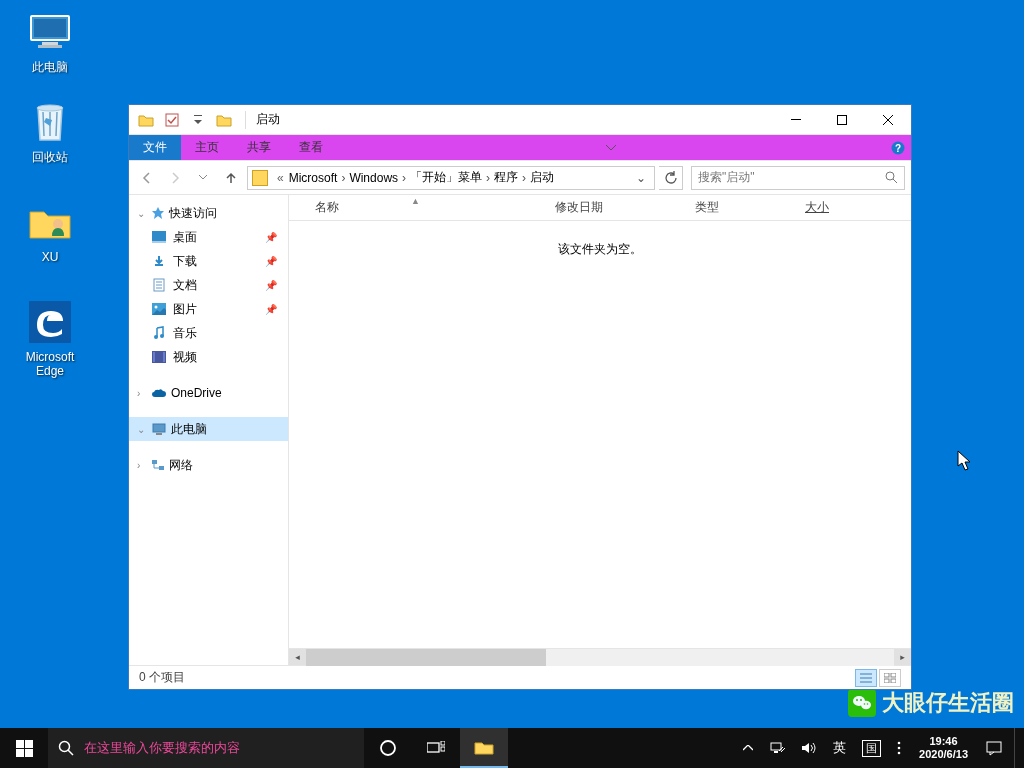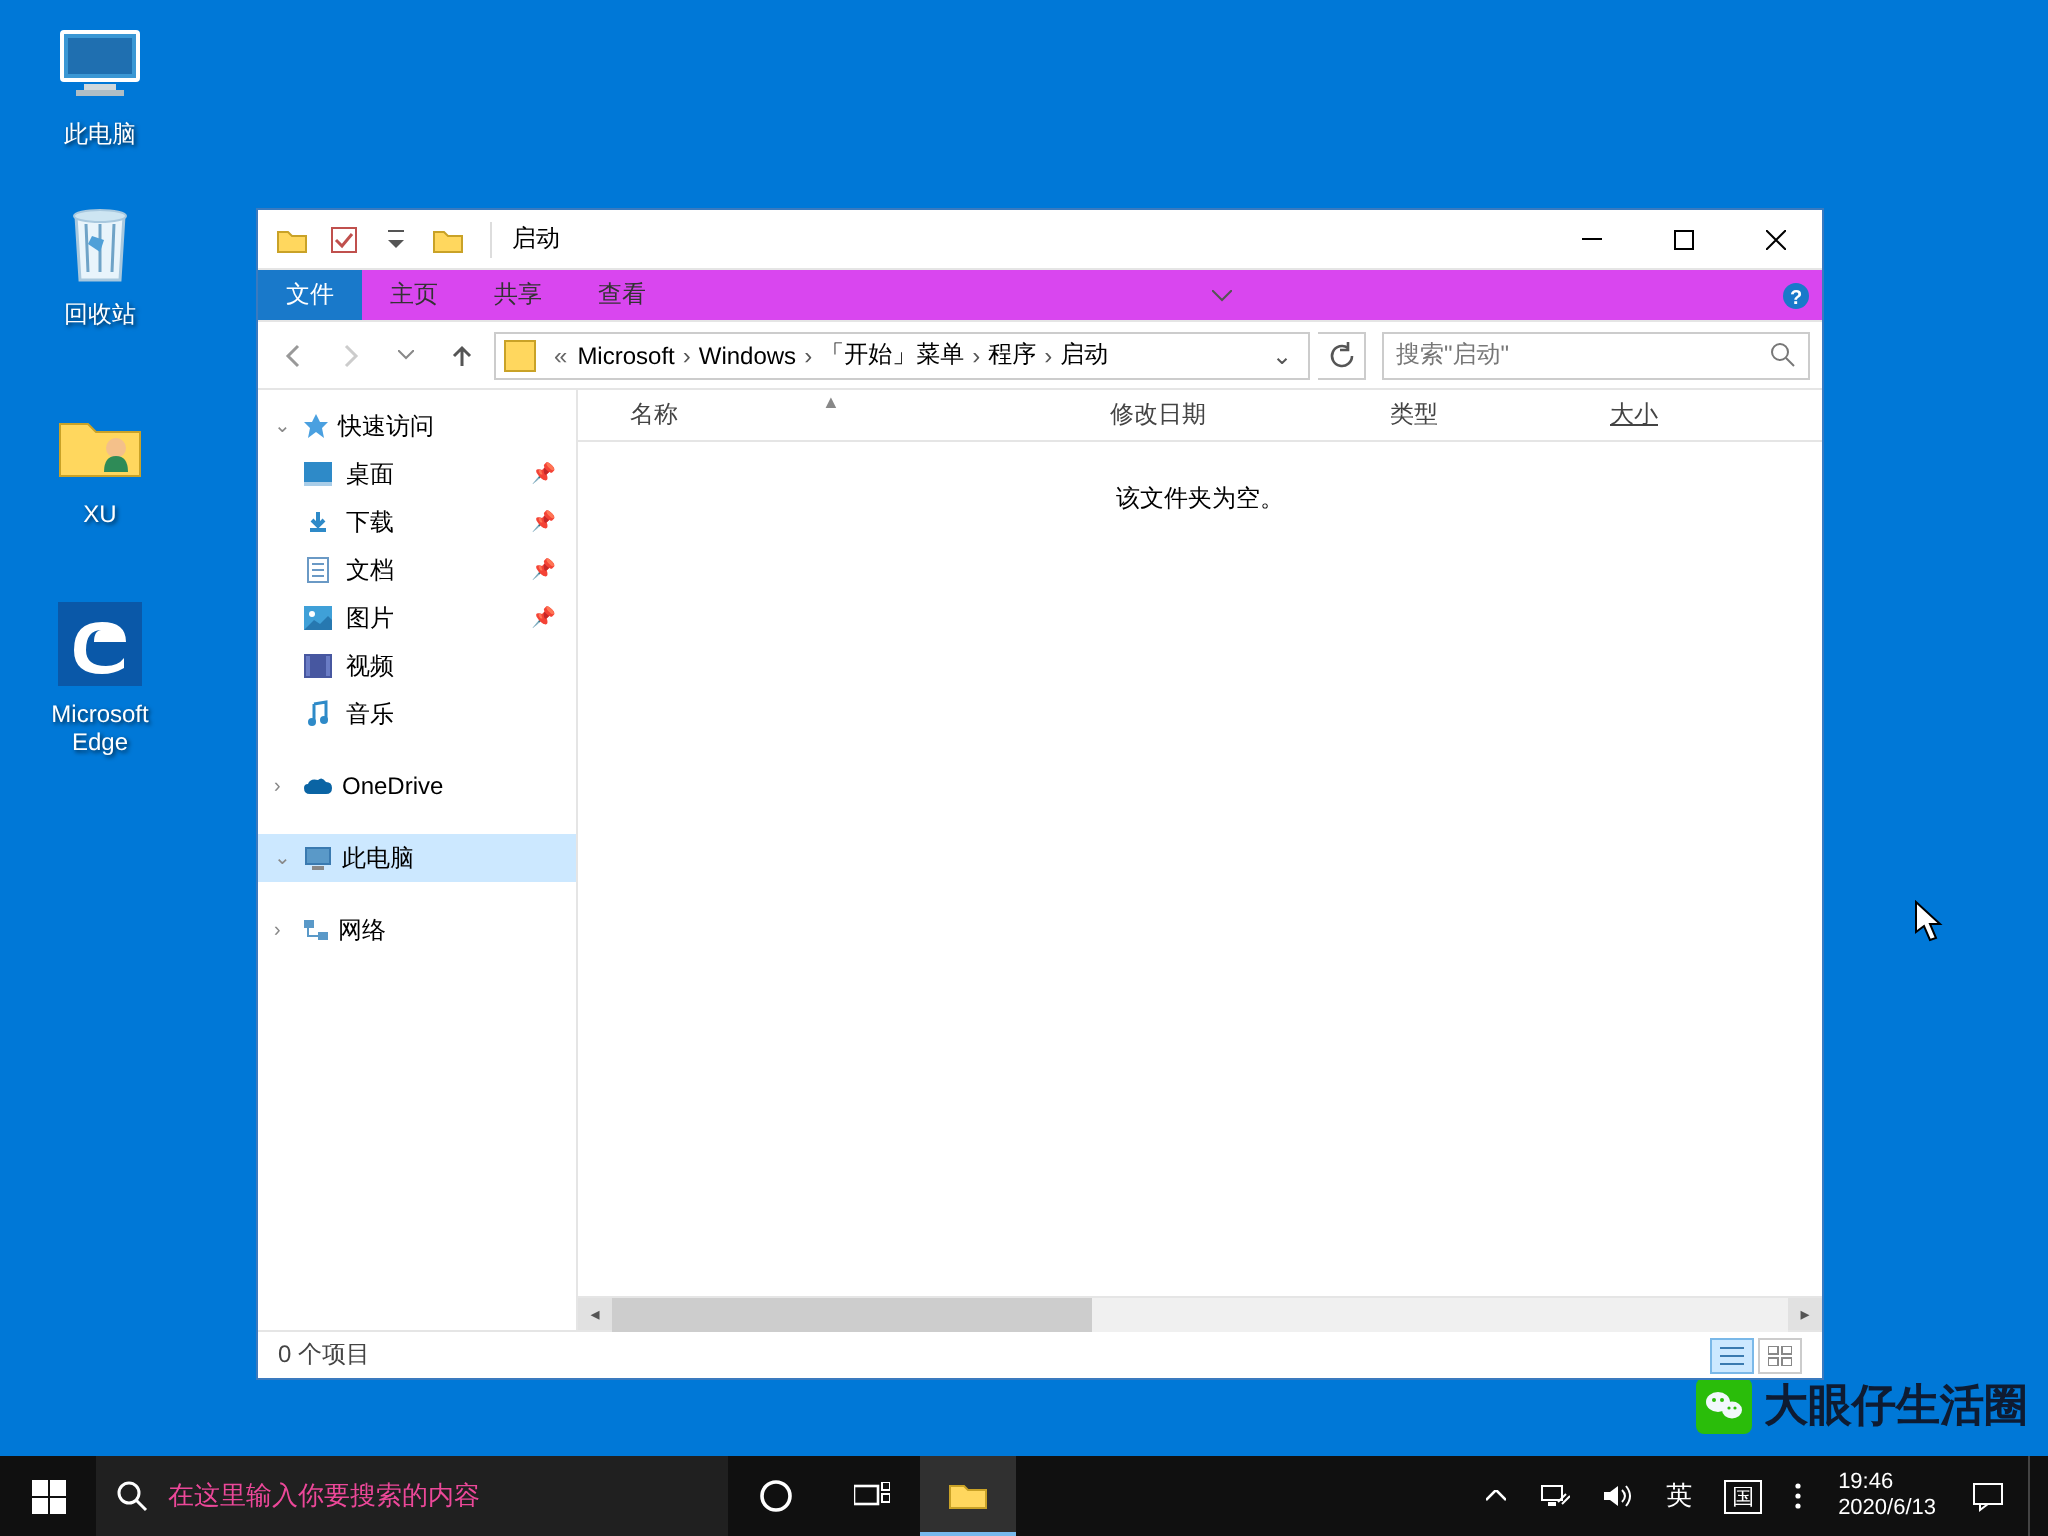--- a/index.html
+++ b/index.html
@@ -5,21 +5,21 @@
 * { margin: 0; padding: 0; box-sizing: border-box; font-family: "Microsoft YaHei", "Segoe UI", sans-serif; }
 body { width: 1024px; height: 768px; background: #0078d7; overflow: hidden; position: relative; }
 
 
 .desktop { position: absolute; top: 0; left: 0; width: 100%; height: 100%; }
 .dicon { position: absolute; width: 76px; text-align: center; cursor: pointer; }
 .dicon .ico { width: 48px; height: 48px; margin: 0 auto 4px; display: flex; align-items: center; justify-content: center; }
 .dicon .lbl { color: #fff; font-size: 12px; text-shadow: 1px 1px 2px rgba(0,0,0,.7); line-height: 1.2; }
 
 
-.watermark { position:absolute; right:10px; bottom:50px; display:flex; align-items:center; gap:6px; color:#0f172a; font-size:22px; font-weight:bold; opacity:.95; }
+.watermark { position:absolute; right:10px; bottom:50px; display:flex; align-items:center; gap:6px; color:#fef9c3; font-size:22px; font-weight:bold; opacity:.95; }
 .watermark .wico { width:28px; height:28px; border-radius:4px; background:#2dc100; display:flex; align-items:center; justify-content:center; }
 
 
 .cursor { position:absolute; left:957px; top:450px; }
 
 
 .win { position: absolute; left: 128px; top: 73px; width: 784px; height: 586px; background: #fff; border: 1px solid #3a7abf; display: flex; flex-direction: column; margin-top: 31px; }
 .titlebar { height: 30px; display: flex; align-items: center; background: #fff; border-bottom: 1px solid #e5e5e5; }
 .qat { display: flex; align-items: center; padding: 0 6px; gap: 4px; }
 .qat .qbtn { width: 22px; height: 22px; display:flex; align-items:center; justify-content:center; }
@@ -69,21 +69,21 @@
 .viewbtns .vb.sel { background:#cce8ff; border-color:#7ab8e8; }
 
 
 .taskbar { position:absolute; left:0; bottom:0; width:100%; height:40px; background:#101010; display:flex; align-items:stretch; color:#fff; }
 .start { width:48px; display:flex; align-items:center; justify-content:center; }
 .tsearch { width:316px; background:#202020; display:flex; align-items:center; padding:0 10px; gap:10px; font-size:13px; color:#ec4899; }
 .tbtn { width:48px; display:flex; align-items:center; justify-content:center; }
 .tbtn.active { border-bottom:2px solid #76b9ed; background:#303030; }
 .tray { margin-left:auto; display:flex; align-items:center; padding:0 4px; gap:8px; font-size:12px; }
 .tray .titem { display:flex; align-items:center; justify-content:center; height:40px; padding:0 4px; }
-.tray .clock { text-align:left; font-size:11px; line-height:1.2; padding:0 6px; }
+.tray .clock { text-align:center; font-size:11px; line-height:1.2; padding:0 6px;font-weight:bold; }
 
 svg { display:block; }
 </style>
 </head>
 <body>
 
 <div class="desktop">
   <div class="dicon" style="left:12px; top:8px;">
     <div class="ico">
       <svg width="44" height="40" viewBox="0 0 44 40">
@@ -310,37 +310,37 @@
               <rect width="14" height="12" fill="#3fa0d8"></rect>
               <circle cx="4" cy="4" r="1.5" fill="#fff"></circle>
               <path d="M0 12 L5 7 L8 9 L12 5 L14 7 L14 12 Z" fill="#2778b0"></path>
             </svg>
           </span>
           <span>图片</span>
           <span class="pin">📌</span>
         </div>
       <div class="nitem">
           <span class="nico">
+            <svg width="12" height="14">
+              <path d="M4 2 L10 1 L10 10 M4 2 L4 11" fill="none" stroke="#2e8ac8" stroke-width="1.5"></path>
+              <circle cx="3" cy="11" r="2" fill="#2e8ac8"></circle>
+              <circle cx="9" cy="10" r="2" fill="#2e8ac8"></circle>
+            </svg>
+          </span>
+          <span>音乐</span>
+        </div>
+      <div class="nitem">
+          <span class="nico">
             <svg width="14" height="12">
               <rect width="14" height="12" fill="#4757a0"></rect>
               <rect x="1" y="1" width="2" height="10" fill="#6a7cc5"></rect>
               <rect x="11" y="1" width="2" height="10" fill="#6a7cc5"></rect>
             </svg>
           </span>
           <span>视频</span>
-        </div>
-      <div class="nitem">
-          <span class="nico">
-            <svg width="12" height="14">
-              <path d="M4 2 L10 1 L10 10 M4 2 L4 11" fill="none" stroke="#2e8ac8" stroke-width="1.5"></path>
-              <circle cx="3" cy="11" r="2" fill="#2e8ac8"></circle>
-              <circle cx="9" cy="10" r="2" fill="#2e8ac8"></circle>
-            </svg>
-          </span>
-          <span>音乐</span>
         </div>
       <div class="spacer"></div>
       <div class="ngroup">
           <span class="tree">›</span>
           <span class="nico">
             <svg width="16" height="10">
               <path d="M4 9 Q1 9 1 6 Q1 4 3 4 Q4 1 8 2 Q10 0 12 3 Q15 3 15 6 Q15 9 12 9 Z" fill="#0a64a4"></path>
             </svg>
           </span>
           <span>OneDrive</span>

